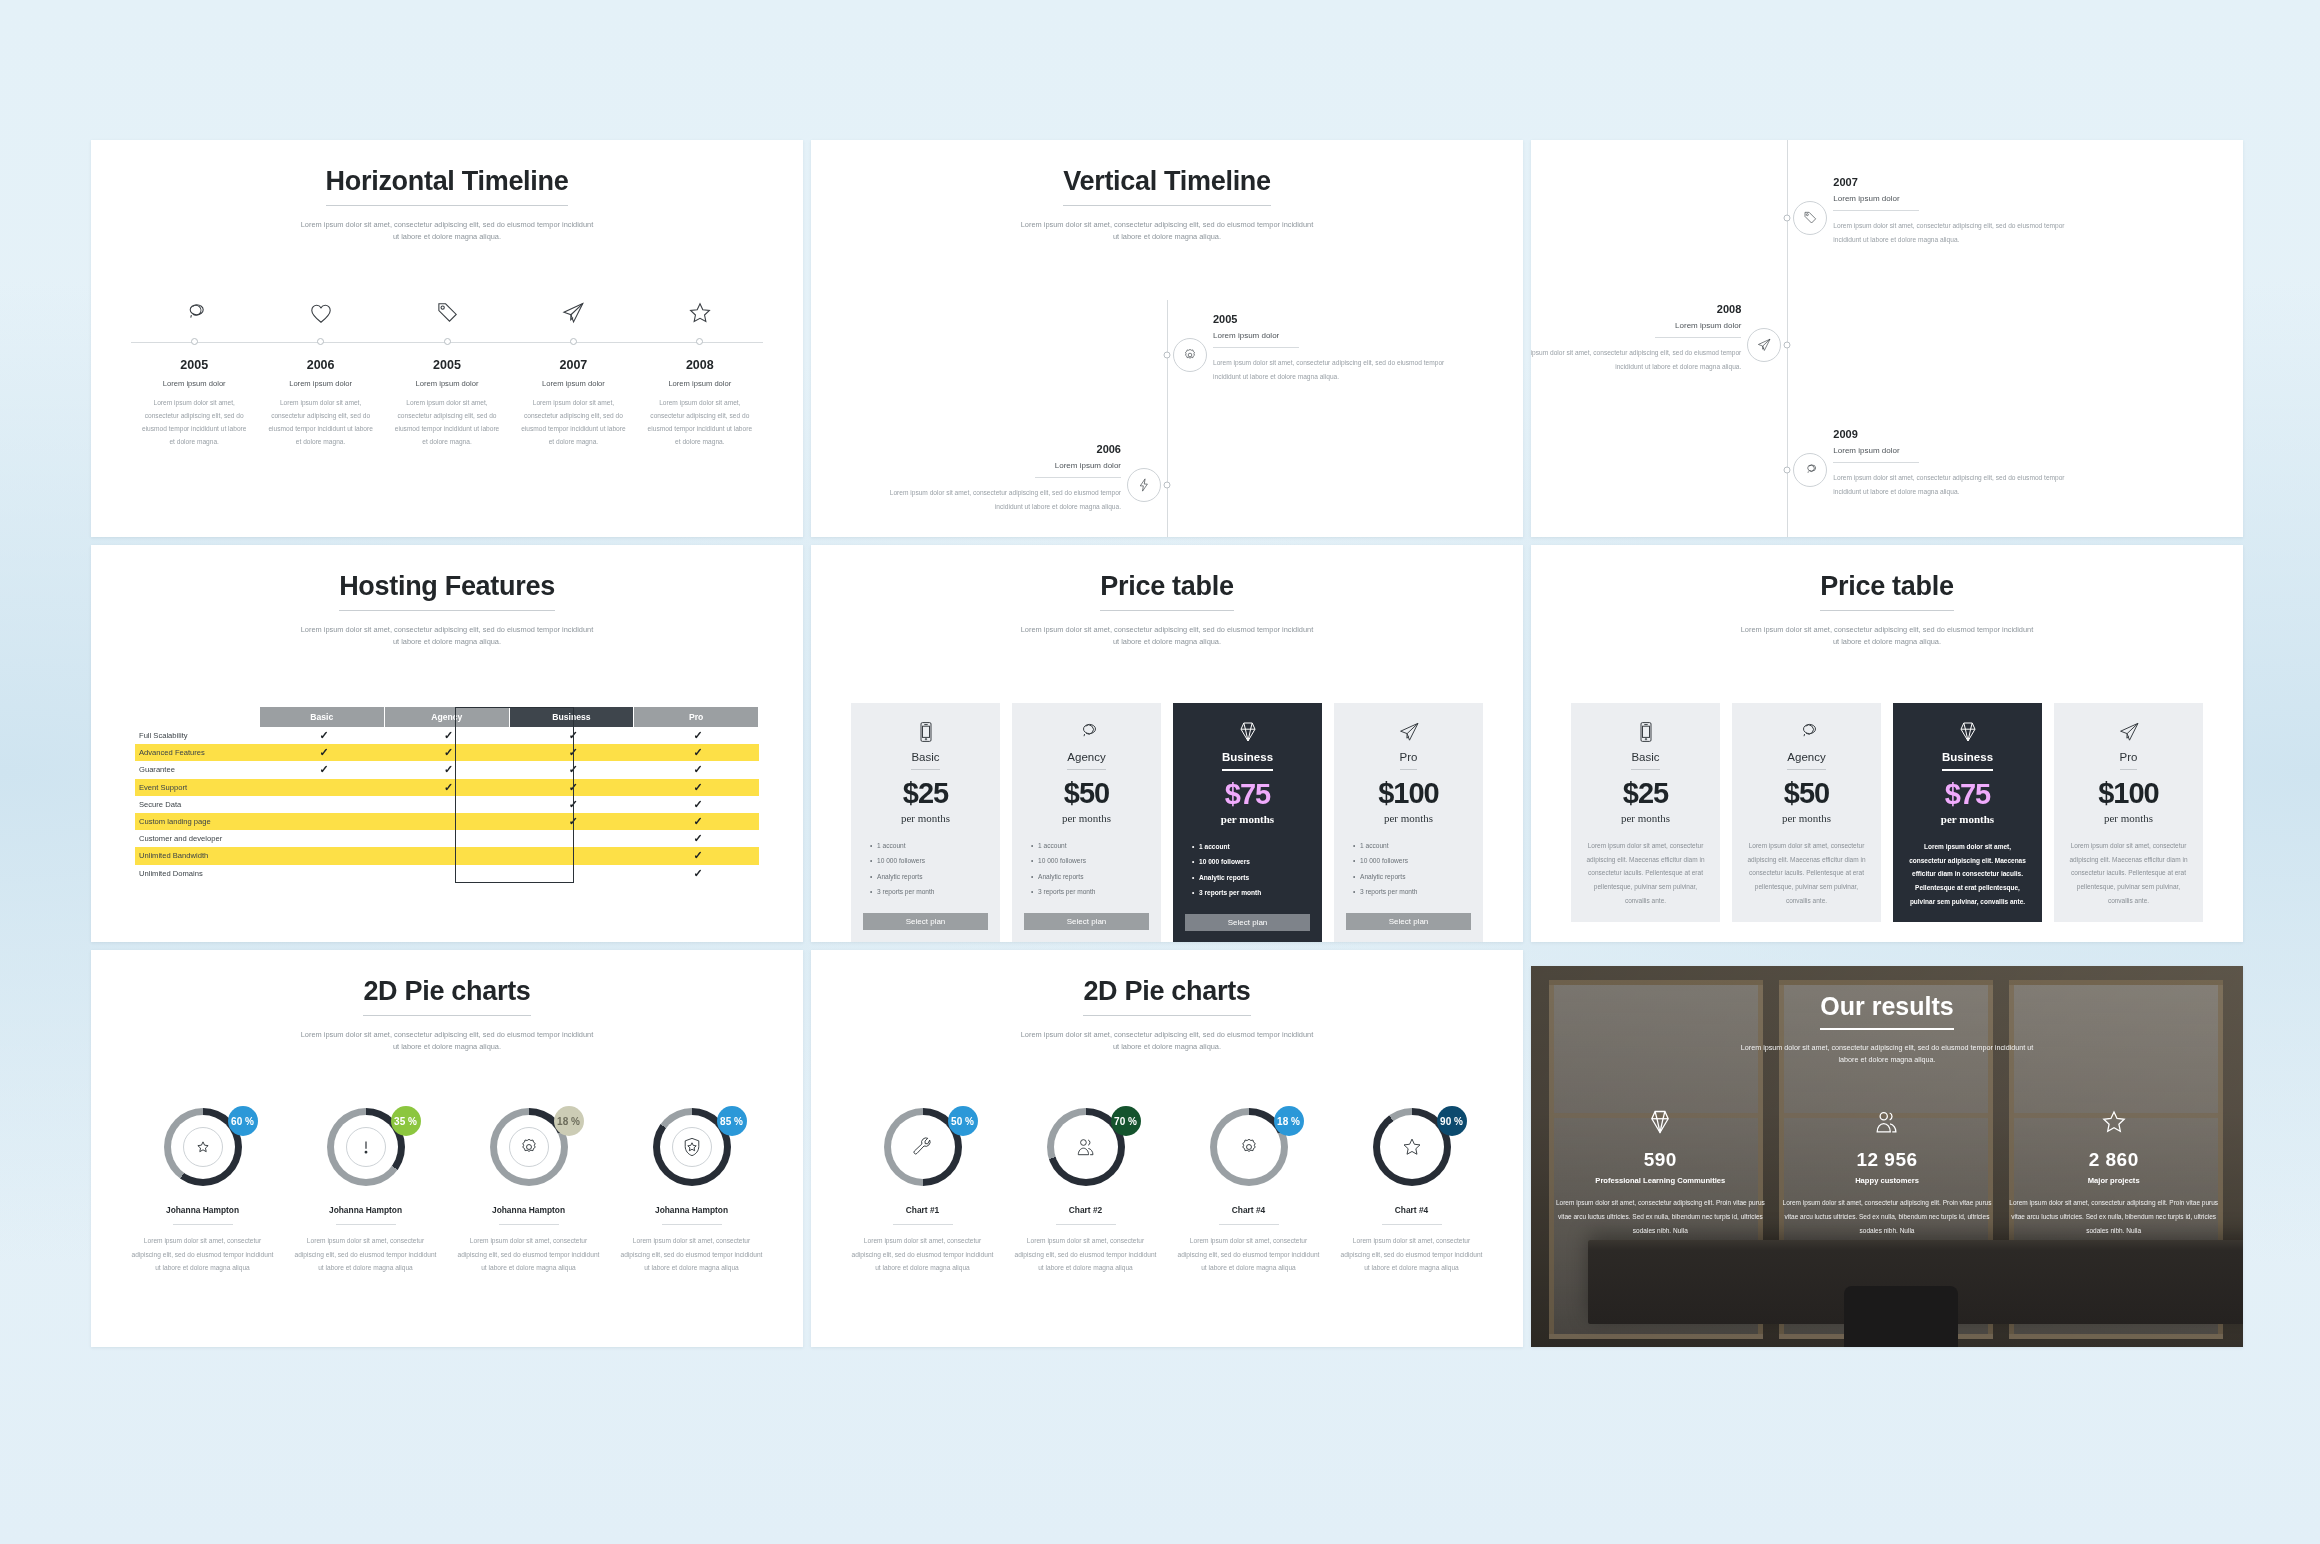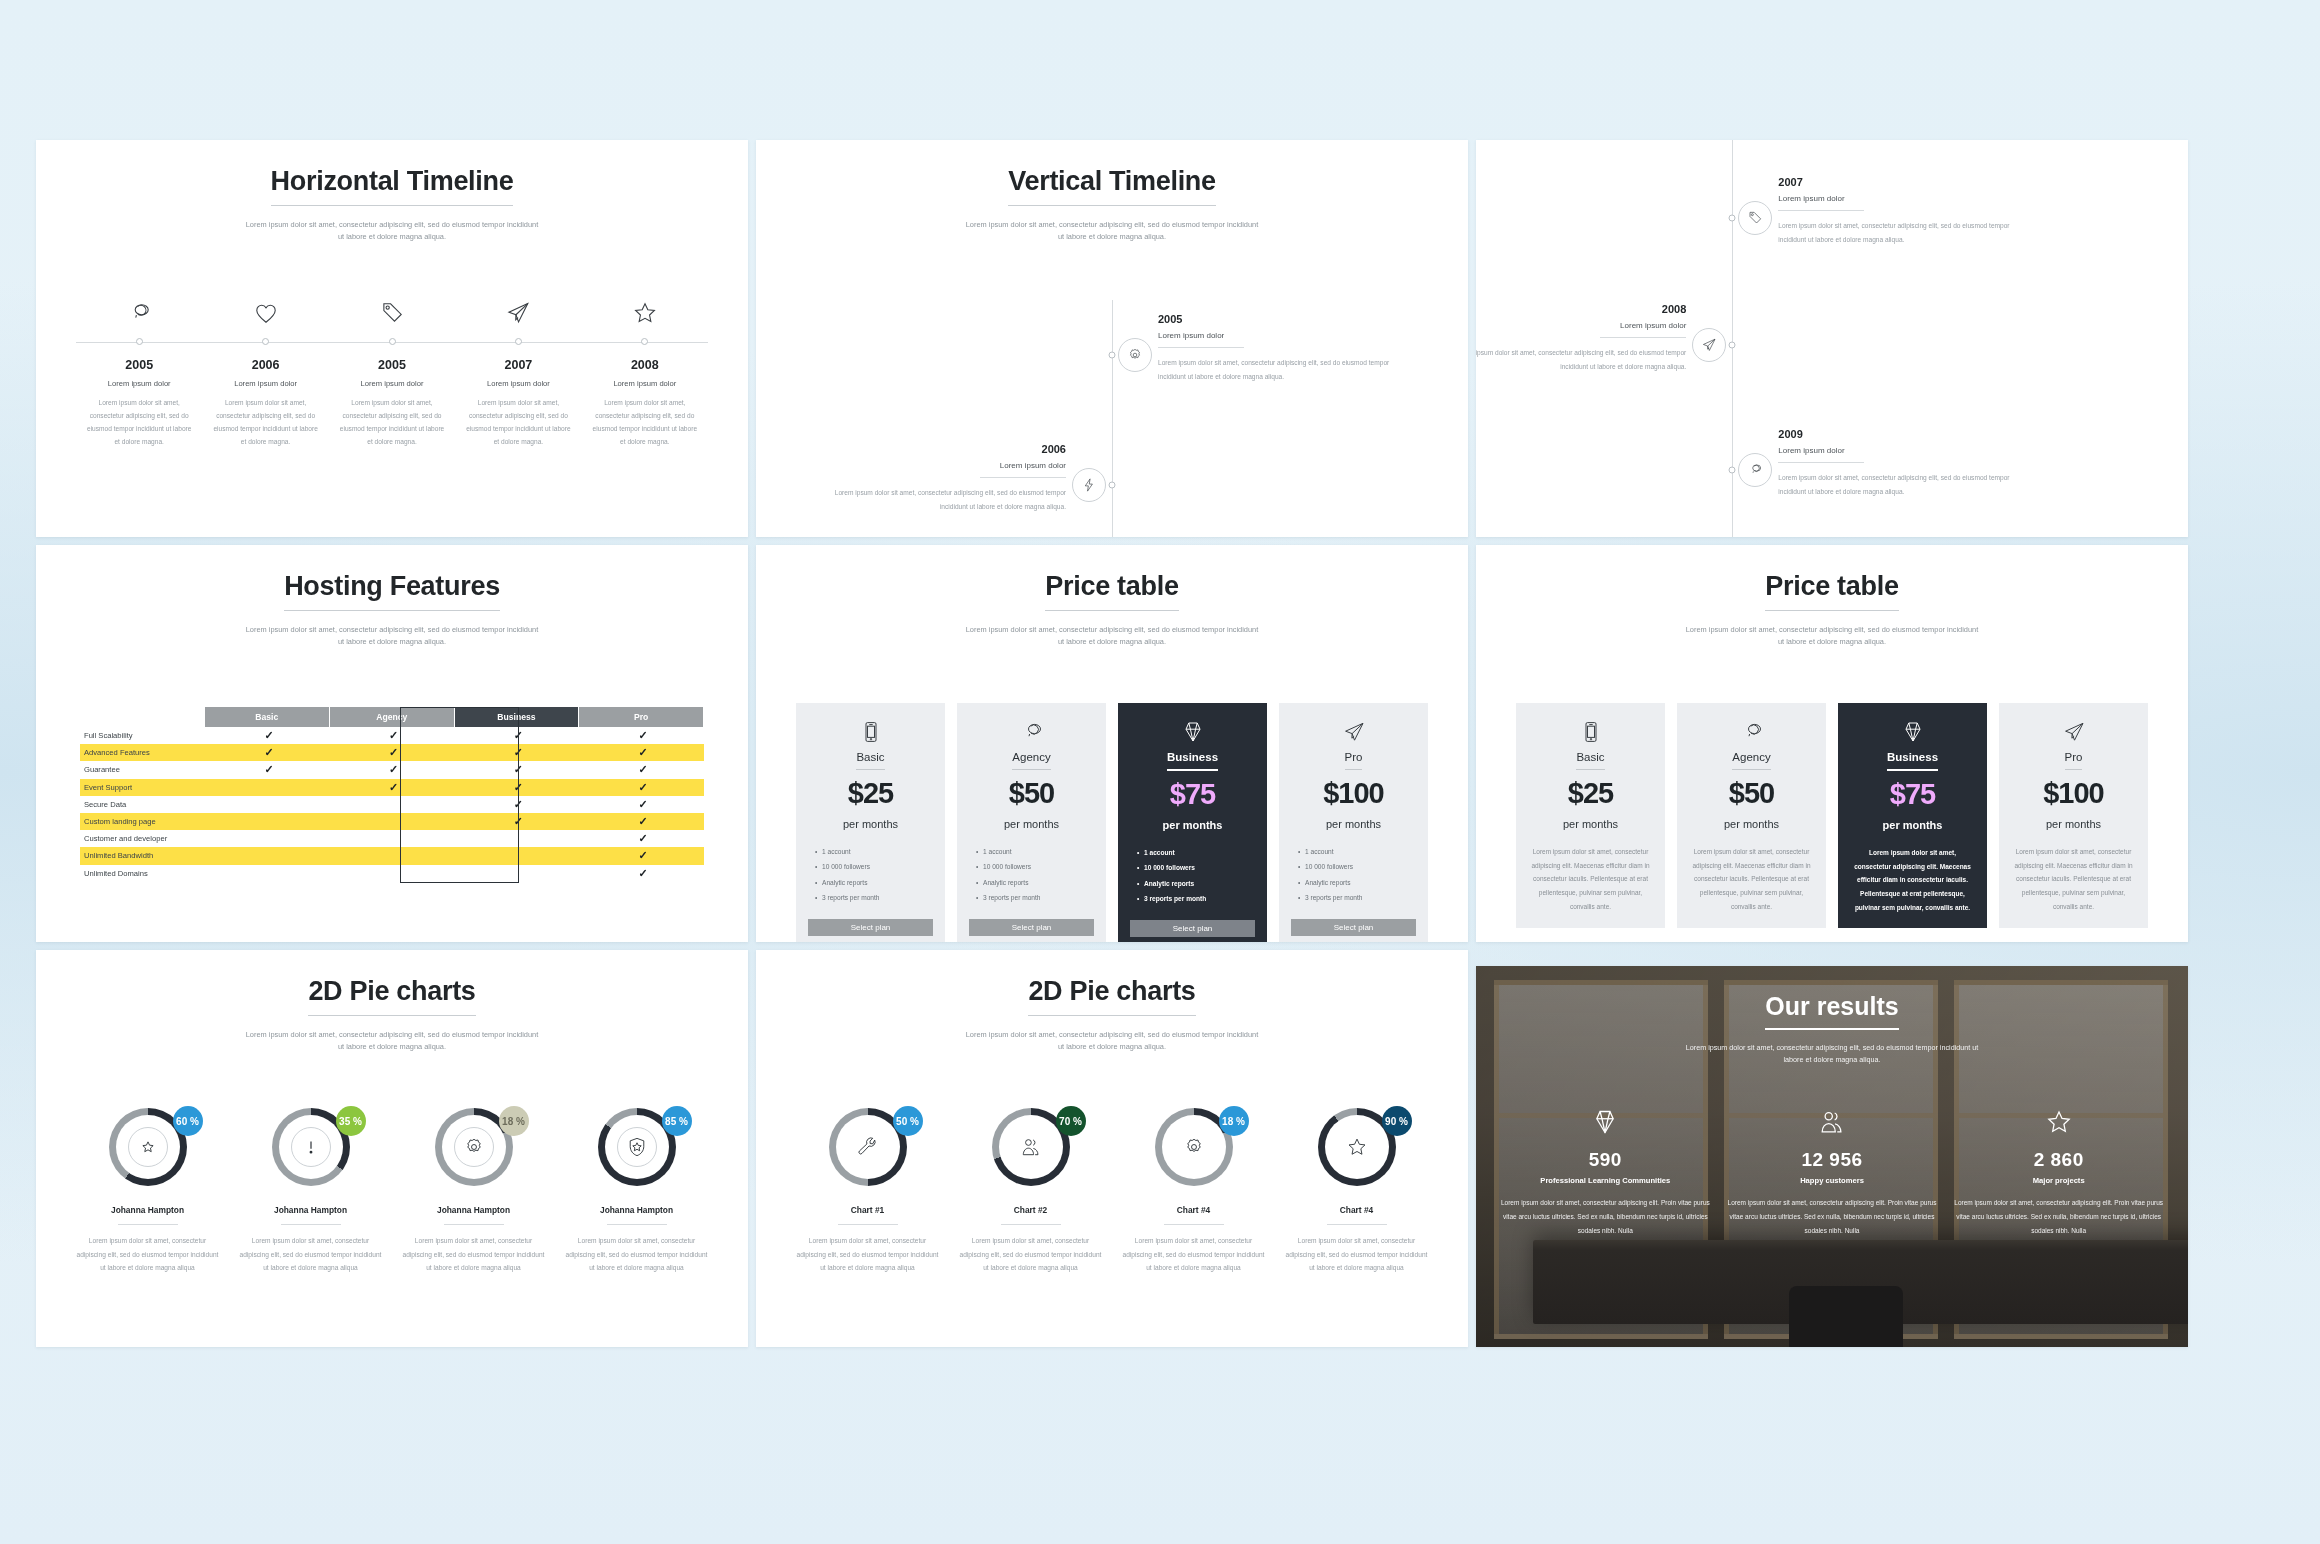--- a/index.html
+++ b/index.html
@@ -11,21 +11,21 @@
       radial-gradient(ellipse at 100% 50%, #cfe4f0 0%, rgba(207,228,240,0) 45%),
       linear-gradient(180deg,#e4f1f8 0%, #e6f2f8 50%, #e2eff7 100%);
     overflow:hidden;
   }
   .deck{
     position:relative; width:1932px; height:1544px;
     display:grid;
     grid-template-columns:repeat(3, 712px);
     grid-template-rows:repeat(3, 397px);
     column-gap:36px; row-gap:36px;
-    padding:140px 68px 0 36px;
+    padding:140px 68px 0 91px;
     gap:8px;
   }
   .slide{
     background:#fff; position:relative; overflow:hidden;
     box-shadow:0 1px 3px rgba(60,90,110,.10);
   }
 
   
   .s-head{ padding-top:26px; text-align:center; }
   .s-title{
@@ -108,21 +108,21 @@
   .pt-card.dark{ background:#272d36; color:#fff; }
   .pt-icon{ height:30px; display:flex; align-items:center; justify-content:center; }
   .pt-icon svg{ width:24px; height:24px; }
   .pt-name{
     font-size:11.5px; color:#2c3237; margin-top:4px; padding-bottom:6px;
     display:inline-block; border-bottom:1px solid #c5c9cd;
   }
   .pt-card.dark .pt-name{ color:#fff; border-bottom:2px solid #fff; font-weight:bold; }
   .pt-price{ font-size:29px; font-weight:bold; color:#1e2428; letter-spacing:-1px; margin-top:7px; }
   .pt-card.dark .pt-price{ color:#f0abfc; }
-  .pt-per{ font-size:11px; color:#2f363b; margin-top:8px; }
+  .pt-per{ font-size:11px; color:#2f363b; margin-top:2px;font-family:Liberation Serif, serif; }
   .pt-card.dark .pt-per{ color:#fff; font-weight:bold; }
   .pt-list{ list-style:none; margin-top:14px; text-align:left; padding-left:14px; }
   .pt-list li{ font-size:6.6px; color:#6b7278; line-height:2.35; position:relative; }
   .pt-list li:before{ content:"•"; position:absolute; left:-7px; }
   .pt-card.dark .pt-list li{ color:#fff; font-weight:bold; }
   .pt-desc{ font-size:6.5px; line-height:2.1; color:#8a9096; margin-top:15px; text-align:center; }
   .pt-card.dark .pt-desc{ color:#fff; font-weight:bold; }
   .pt-btn{
     display:block; width:100%; margin-top:13px; height:17px; border:none;
     background:#9b9fa2; color:#fff; font-size:8px; font-family:inherit; cursor:pointer;

